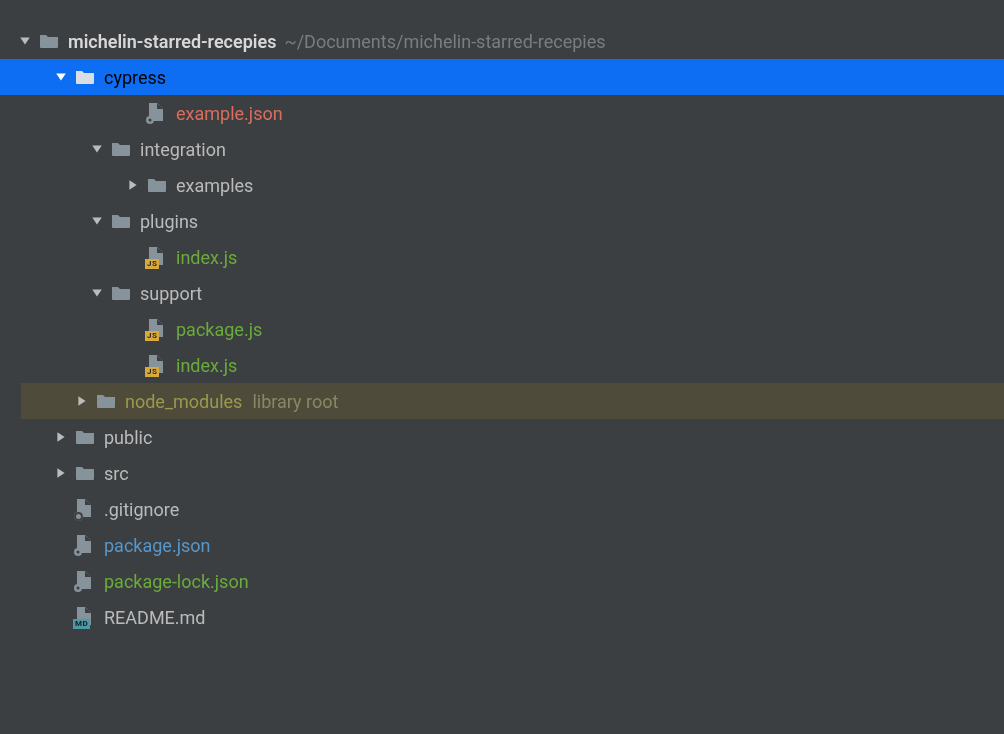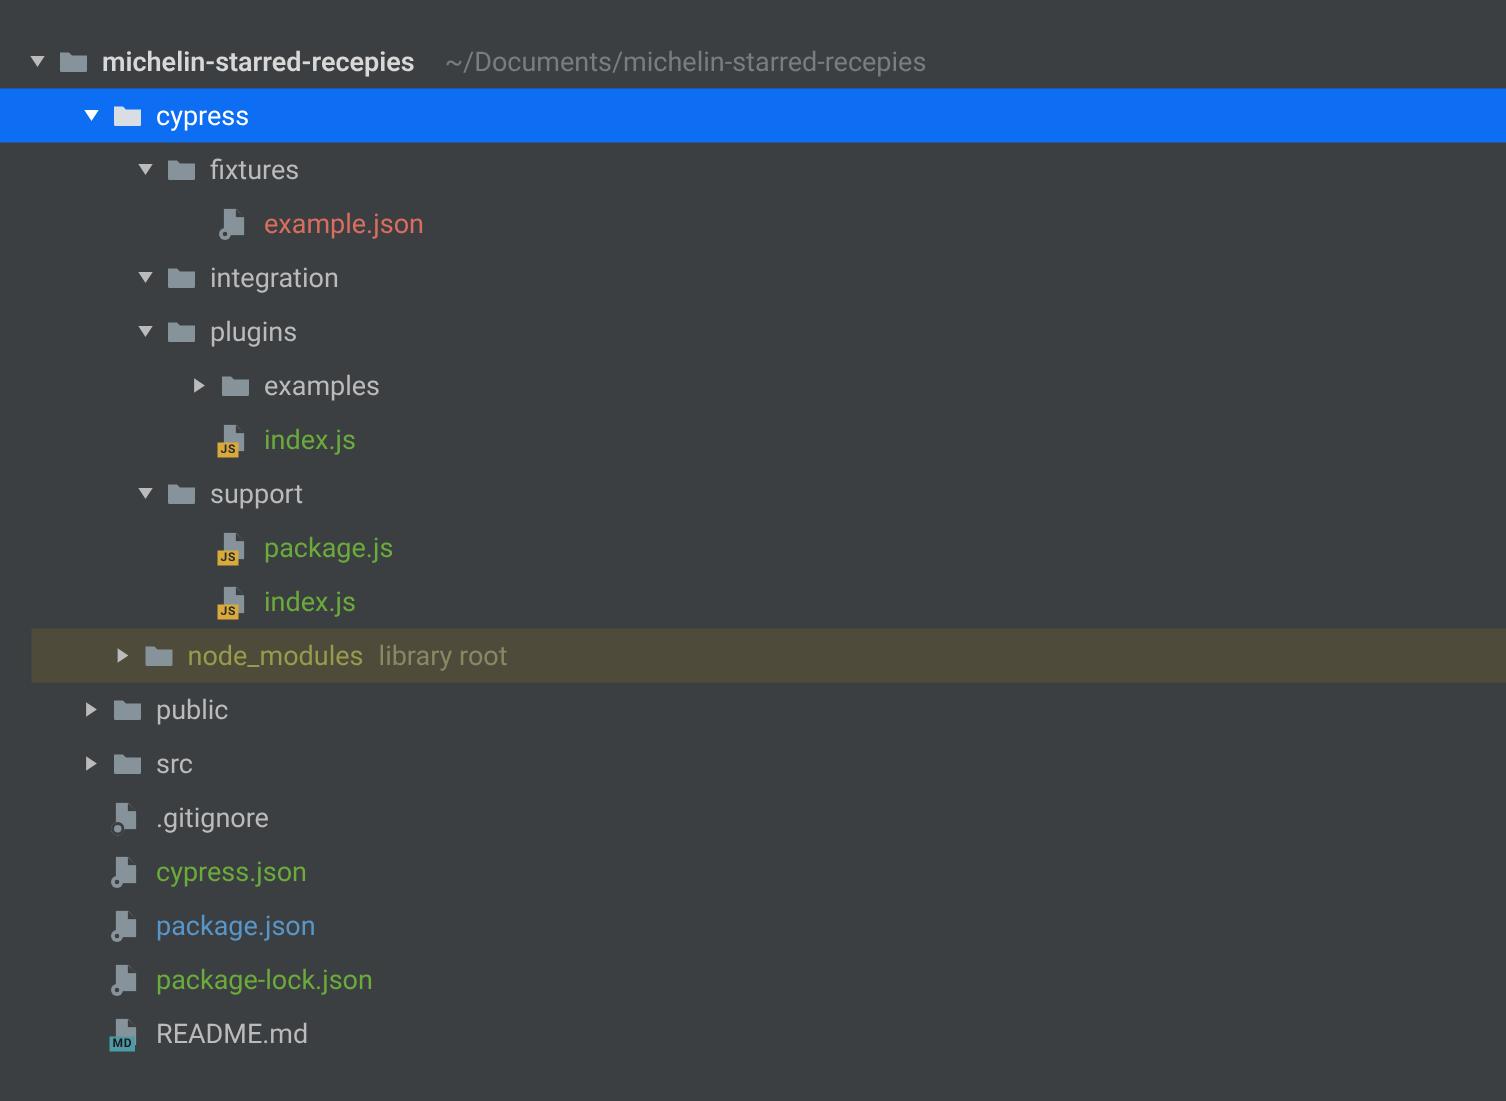--- a/index.html
+++ b/index.html
@@ -18,21 +18,21 @@
     }
     .row {
       display: flex;
       align-items: center;
       height: 36px;
       white-space: nowrap;
     }
     .row.selected {
       background: #0d6ef4;
     }
-    .row.selected .label { color: #ffffff; }
+    .row.selected .label { color: #000000; }
     .row.library {
       background: #4e4b3a;
       margin-left: 21px;
     }
     .arrow {
       width: 14px;
       height: 14px;
       display: inline-flex;
       align-items: center;
       justify-content: center;
@@ -55,21 +55,21 @@
       font-weight: 400;
     }
     .label.bold { font-weight: 600; color: #d8d8d8; }
     .label.normal { color: #bbbbbb; }
     .label.green { color: #6aab3b; }
     .label.red { color: #d96e5e; }
     .label.blue { color: #5896c9; }
     .label.olive { color: #9a9a4d; }
     .hint {
       color: #7a7d80;
-      margin-left: 20px;
+      margin-left: 8px;
       font-weight: 400;
     }
     .hint.lib { color: #8a8764; margin-left: 10px; }
     .folder-svg { fill: #87939a; }
     .row.selected .folder-svg { fill: #d8dee3; }
     
     .fileicon { position: relative; width: 20px; height: 20px; }
     .fileicon .page {
       position: absolute; top: 0; left: 2px; width: 14px; height: 18px;
       background: #87939a;
@@ -131,34 +131,20 @@
         </svg>
     </span>
     <span class="icon">
       <svg width="20" height="16" viewBox="0 0 20 16">
           <path class="folder-svg" d="M1 2h6l2 2h10v10a1 1 0 0 1-1 1H2a1 1 0 0 1-1-1V2z"></path>
         </svg>
     </span>
     <span class="label">cypress</span>
   </div>
 
-  <div class="row">
-    <span class="indent" style="width:90px"></span>
-    <span class="arrow">
-      <svg width="12" height="12" viewBox="0 0 10 10">
-          <path d="M1 2 L9 2 L5 8 Z" fill="#bbbbbb"></path>
-        </svg>
-    </span>
-    <span class="icon">
-      <svg width="20" height="16" viewBox="0 0 20 16">
-          <path class="folder-svg" d="M1 2h6l2 2h10v10a1 1 0 0 1-1 1H2a1 1 0 0 1-1-1V2z"></path>
-        </svg>
-    </span>
-    <span class="label normal">fixtures</span>
-  </div>
 
   <div class="row">
     <span class="indent" style="width:126px"></span>
     <span class="arrow blank"></span>
     <span class="icon">
       <span class="fileicon">
           <span class="page"></span>
           <span class="fold"></span>
         <svg class="mini-gear" viewBox="0 0 10 10">
             <circle cx="5" cy="5" r="4" fill="#87939a"></circle>
@@ -178,47 +164,47 @@
     </span>
     <span class="icon">
       <svg width="20" height="16" viewBox="0 0 20 16">
           <path class="folder-svg" d="M1 2h6l2 2h10v10a1 1 0 0 1-1 1H2a1 1 0 0 1-1-1V2z"></path>
         </svg>
     </span>
     <span class="label normal">integration</span>
   </div>
 
   <div class="row">
+    <span class="indent" style="width:126px"></span>
+    <span class="arrow">
+      <svg width="12" height="12" viewBox="0 0 10 10">
+          <path d="M2 1 L8 5 L2 9 Z" fill="#bbbbbb"></path>
+        </svg>
+    </span>
+    <span class="icon">
+      <svg width="20" height="16" viewBox="0 0 20 16">
+          <path class="folder-svg" d="M1 2h6l2 2h10v10a1 1 0 0 1-1 1H2a1 1 0 0 1-1-1V2z"></path>
+        </svg>
+    </span>
+    <span class="label normal">examples</span>
+  </div>
+
+  <div class="row">
     <span class="indent" style="width:90px"></span>
     <span class="arrow">
       <svg width="12" height="12" viewBox="0 0 10 10">
           <path d="M1 2 L9 2 L5 8 Z" fill="#bbbbbb"></path>
         </svg>
     </span>
     <span class="icon">
       <svg width="20" height="16" viewBox="0 0 20 16">
           <path class="folder-svg" d="M1 2h6l2 2h10v10a1 1 0 0 1-1 1H2a1 1 0 0 1-1-1V2z"></path>
         </svg>
     </span>
     <span class="label normal">plugins</span>
-  </div>
-
-  <div class="row">
-    <span class="indent" style="width:126px"></span>
-    <span class="arrow">
-      <svg width="12" height="12" viewBox="0 0 10 10">
-          <path d="M2 1 L8 5 L2 9 Z" fill="#bbbbbb"></path>
-        </svg>
-    </span>
-    <span class="icon">
-      <svg width="20" height="16" viewBox="0 0 20 16">
-          <path class="folder-svg" d="M1 2h6l2 2h10v10a1 1 0 0 1-1 1H2a1 1 0 0 1-1-1V2z"></path>
-        </svg>
-    </span>
-    <span class="label normal">examples</span>
   </div>
 
   <div class="row">
     <span class="indent" style="width:126px"></span>
     <span class="arrow blank"></span>
     <span class="icon">
       <span class="fileicon">
           <span class="page"></span>
           <span class="fold"></span>
           <span class="badge js">JS</span>
@@ -319,66 +305,51 @@
     <span class="arrow blank"></span>
     <span class="icon">
       <span class="fileicon">
           <span class="page"></span>
           <span class="fold"></span>
           <span class="mini-circle"></span>
         </span>
     </span>
     <span class="label normal">.gitignore</span>
   </div>
+
 
   <div class="row">
     <span class="indent" style="width:54px"></span>
     <span class="arrow blank"></span>
     <span class="icon">
       <span class="fileicon">
           <span class="page"></span>
           <span class="fold"></span>
         <svg class="mini-gear" viewBox="0 0 10 10">
             <circle cx="5" cy="5" r="4" fill="#87939a"></circle>
             <circle cx="5" cy="5" r="1.5" fill="#3c3f41"></circle>
           </svg>
       </span>
     </span>
-    <span class="label green">cypress.json</span>
+    <span class="label blue">package.json</span>
   </div>
 
   <div class="row">
     <span class="indent" style="width:54px"></span>
     <span class="arrow blank"></span>
     <span class="icon">
       <span class="fileicon">
           <span class="page"></span>
           <span class="fold"></span>
         <svg class="mini-gear" viewBox="0 0 10 10">
             <circle cx="5" cy="5" r="4" fill="#87939a"></circle>
             <circle cx="5" cy="5" r="1.5" fill="#3c3f41"></circle>
           </svg>
       </span>
     </span>
-    <span class="label blue">package.json</span>
-  </div>
-
-  <div class="row">
-    <span class="indent" style="width:54px"></span>
-    <span class="arrow blank"></span>
-    <span class="icon">
-      <span class="fileicon">
-          <span class="page"></span>
-          <span class="fold"></span>
-        <svg class="mini-gear" viewBox="0 0 10 10">
-            <circle cx="5" cy="5" r="4" fill="#87939a"></circle>
-            <circle cx="5" cy="5" r="1.5" fill="#3c3f41"></circle>
-          </svg>
-      </span>
-    </span>
     <span class="label green">package-lock.json</span>
   </div>
 
   <div class="row">
     <span class="indent" style="width:54px"></span>
     <span class="arrow blank"></span>
     <span class="icon">
       <span class="fileicon">
           <span class="page"></span>
           <span class="fold"></span>

